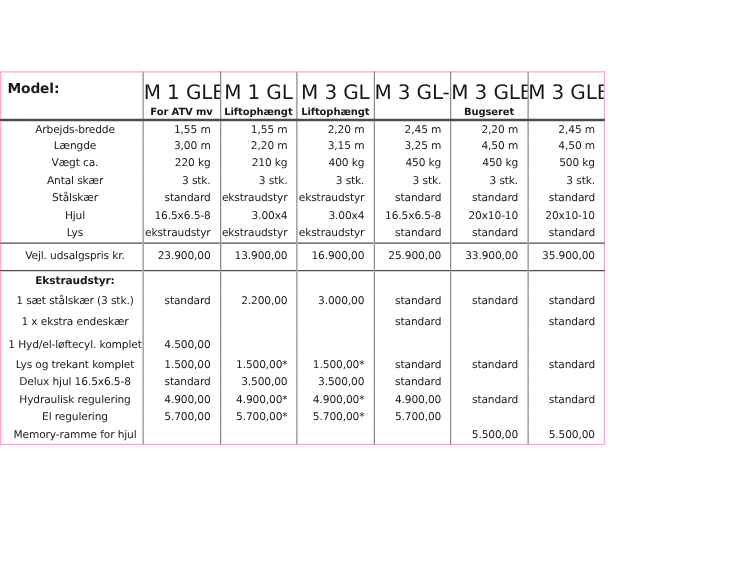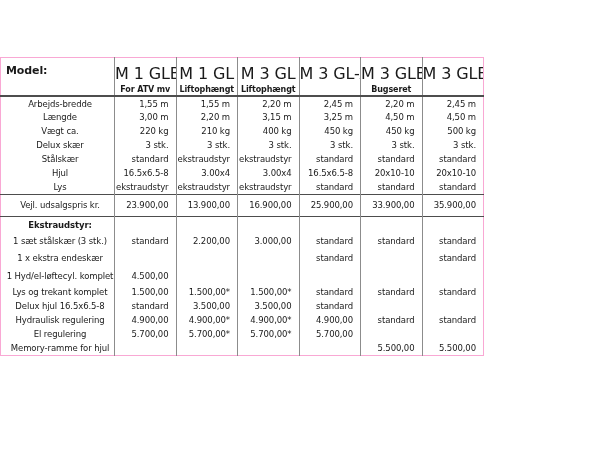--- a/index.html
+++ b/index.html
@@ -120,21 +120,21 @@
         <tr>
           <td class="lbl">Vægt ca.</td>
           <td class="val">220 kg</td>
           <td class="val">210 kg</td>
           <td class="val">400 kg</td>
           <td class="val">450 kg</td>
           <td class="val">450 kg</td>
           <td class="val">500 kg</td>
         </tr>
         <tr>
-          <td class="lbl">Delux skær</td>
+          <td class="lbl">Antal skær</td>
           <td class="val">3 stk.</td>
           <td class="val">3 stk.</td>
           <td class="val">3 stk.</td>
           <td class="val">3 stk.</td>
           <td class="val">3 stk.</td>
           <td class="val">3 stk.</td>
         </tr>
         <tr>
           <td class="lbl">Stålskær</td>
           <td class="val">standard</td>

